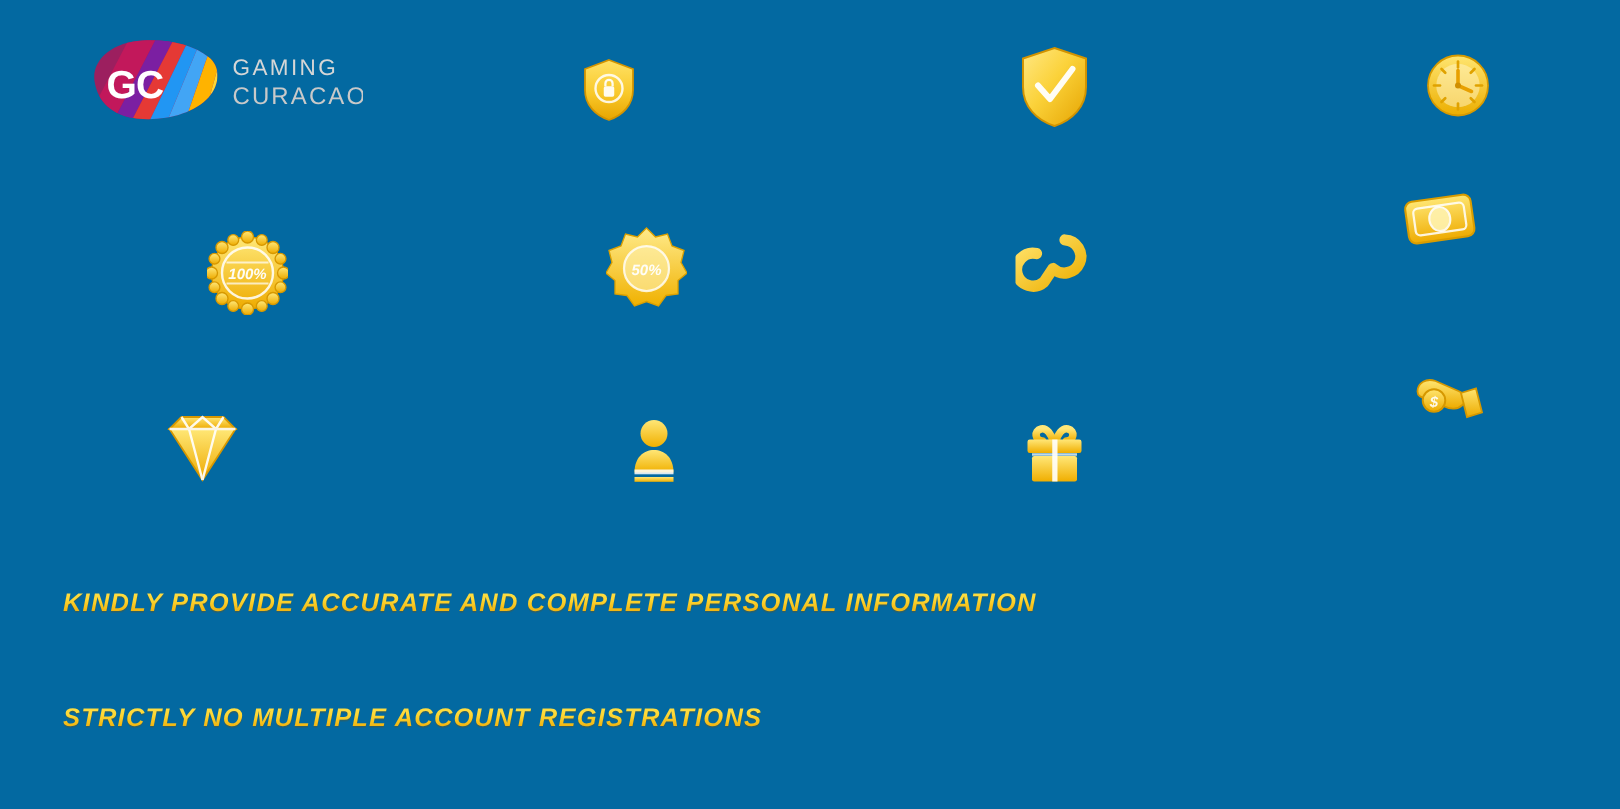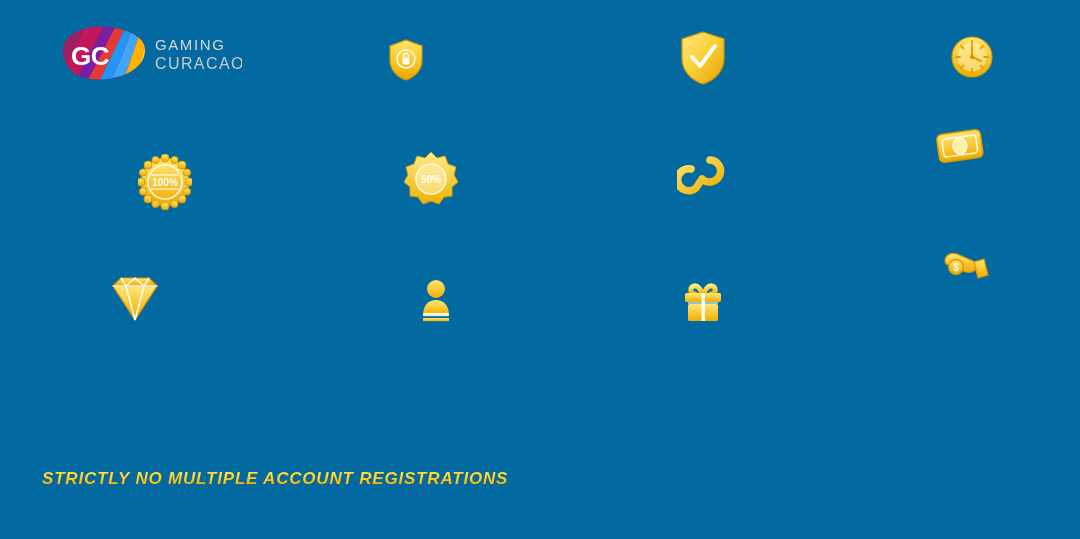--- a/index.html
+++ b/index.html
@@ -31,20 +31,21 @@
     height: 58px;
   }
   .gc-logo svg { display: block; width: 100%; height: 100%; }
 
   
   .icon-slot {
     position: absolute;
     display: flex;
     align-items: center;
     justify-content: center;
+    font-style: italic;
   }
   .icon-slot svg { display: block; width: 100%; height: 100%; }
 
   
   .headline {
     position: absolute;
     left: 42px;
     white-space: nowrap;
     font-family: "Liberation Sans", sans-serif;
     font-weight: 700;
@@ -287,15 +288,16 @@
       </defs>
       <path d="M14,13 C9,13 8,6 13,5 C17,4 20,9 21,13" fill="none" stroke="url(#gK)" stroke-width="5" stroke-linecap="round"></path>
       <path d="M30,13 C35,13 36,6 31,5 C27,4 24,9 23,13" fill="none" stroke="url(#gK)" stroke-width="5" stroke-linecap="round"></path>
       <rect x="4" y="12" width="36" height="9" rx="1.5" fill="url(#gK)"></rect>
       <rect x="7" y="23" width="30" height="17" rx="1.5" fill="url(#gK)"></rect>
       <rect x="20.5" y="12" width="3.5" height="28" fill="#ffffff" opacity="0.9"></rect>
       <line x1="7" y1="22" x2="37" y2="22" stroke="#ffffff" stroke-width="1.6" opacity="0.75"></line>
     </svg>
   </div>
 
+  <div class="headline headline-1">KINDLY PROVIDE ACCURATE AND COMPLETE PERSONAL INFORMATION</div>
   <div class="headline headline-2">STRICTLY NO MULTIPLE ACCOUNT REGISTRATIONS</div>
 
 </div>
 
 </body></html>

